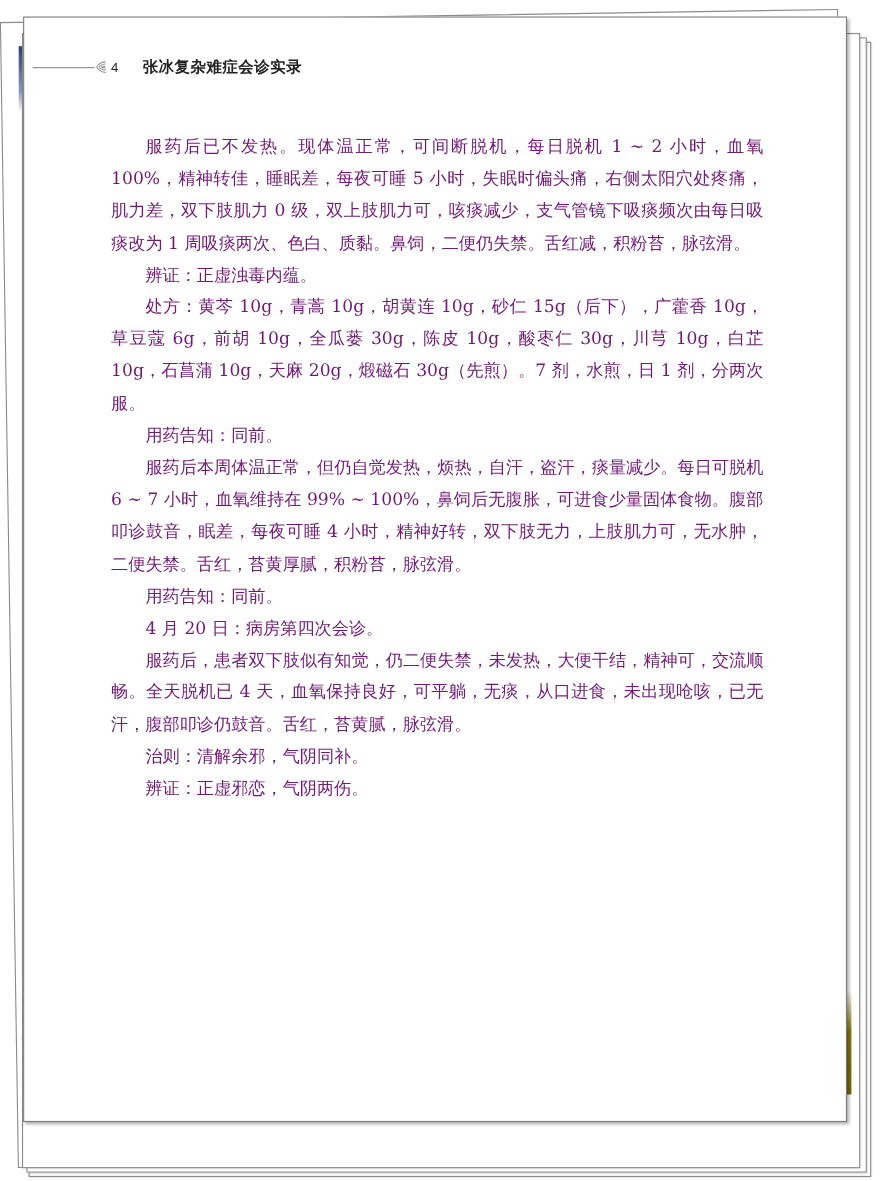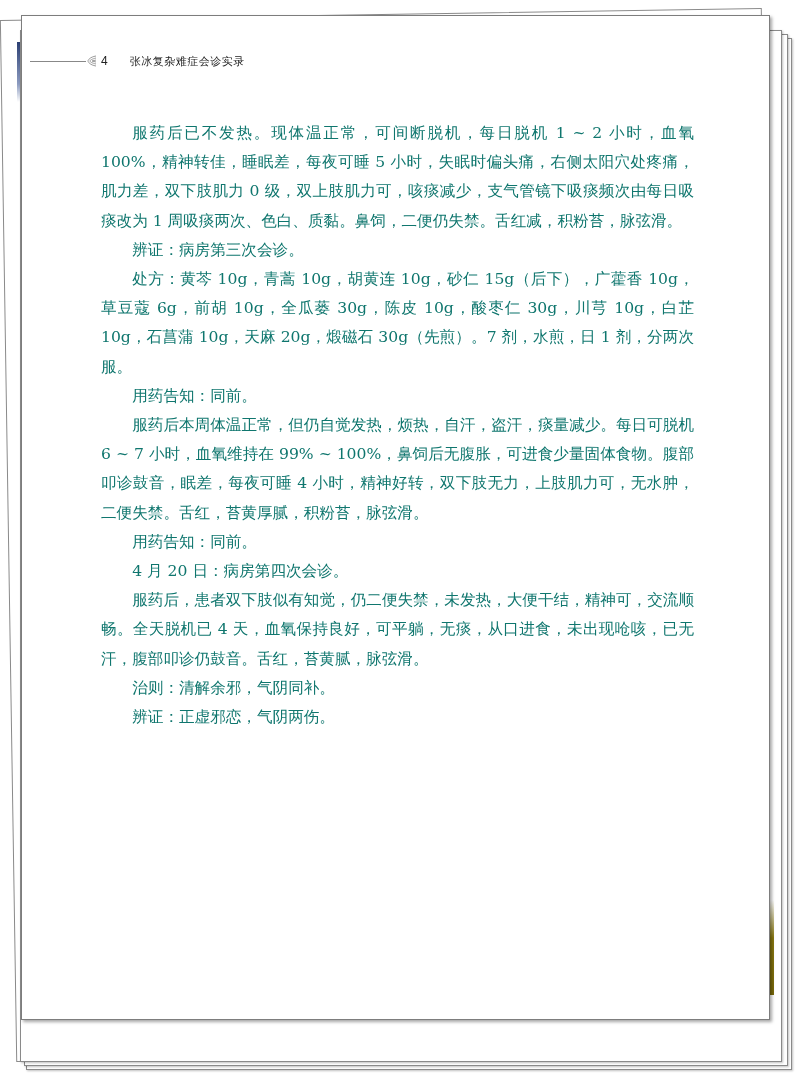--- a/index.html
+++ b/index.html
@@ -74,32 +74,32 @@
       margin-left: 1px;
       display: inline-block;
     }
     .page-number {
       margin-left: 4px;
       font-size: 12px;
       font-family: "Liberation Sans", sans-serif;
     }
     .book-title {
       margin-left: 22px;
-      font-weight: normal;
-      font-size: 11px;
+      font-weight: bold;
+      font-size: 14px;
       letter-spacing: 0.5px;
     }
     .body-text {
       position: absolute;
       left: 79px;
       top: 103px;
       width: 593px;
       font-size: 15.6px;
       line-height: 29.2px;
-      color: #0f766e;
+      color: #701a75;
       text-align: justify;
     }
     .para {
       margin: 0;
       text-indent: 2em;
     }
     .label {
       font-weight: normal;
     }
   </style>
@@ -122,21 +122,21 @@
         <path d="M9 3 C5 4 3 5 3 6 C3 7 5 8 9 9" fill="none" stroke="#999" stroke-width="1"></path>
         <path d="M9 5 L5 6 L9 7" fill="none" stroke="#999" stroke-width="1"></path>
       </svg>
     </span>
     <span class="page-number">4</span>
     <span class="book-title">张冰复杂难症会诊实录</span>
   </div>
 
   <div class="body-text">
     <p class="para"><span class="label"></span><span>服药后已不发热。现体温正常，可间断脱机，每日脱机 1 ~ 2 小时，血氧 100%，精神转佳，睡眠差，每夜可睡 5 小时，失眠时偏头痛，右侧太阳穴处疼痛，肌力差，双下肢肌力 0 级，双上肢肌力可，咳痰减少，支气管镜下吸痰频次由每日吸痰改为 1 周吸痰两次、色白、质黏。鼻饲，二便仍失禁。舌红减，积粉苔，脉弦滑。</span></p>
-    <p class="para"><span class="label">辨证：</span><span>病房第三次会诊。</span></p>
+    <p class="para"><span class="label">辨证：</span><span>正虚浊毒内蕴。</span></p>
     <p class="para"><span class="label">处方：</span><span>黄芩 10g，青蒿 10g，胡黄连 10g，砂仁 15g（后下），广藿香 10g，草豆蔻 6g，前胡 10g，全瓜蒌 30g，陈皮 10g，酸枣仁 30g，川芎 10g，白芷 10g，石菖蒲 10g，天麻 20g，煅磁石 30g（先煎）。7 剂，水煎，日 1 剂，分两次服。</span></p>
     <p class="para"><span class="label">用药告知：</span><span>同前。</span></p>
     <p class="para"><span class="label"></span><span>服药后本周体温正常，但仍自觉发热，烦热，自汗，盗汗，痰量减少。每日可脱机 6 ~ 7 小时，血氧维持在 99% ~ 100%，鼻饲后无腹胀，可进食少量固体食物。腹部叩诊鼓音，眠差，每夜可睡 4 小时，精神好转，双下肢无力，上肢肌力可，无水肿，二便失禁。舌红，苔黄厚腻，积粉苔，脉弦滑。</span></p>
     <p class="para"><span class="label">用药告知：</span><span>同前。</span></p>
     <p class="para"><span class="label"></span><span>4 月 20 日：病房第四次会诊。</span></p>
     <p class="para"><span class="label"></span><span>服药后，患者双下肢似有知觉，仍二便失禁，未发热，大便干结，精神可，交流顺畅。全天脱机已 4 天，血氧保持良好，可平躺，无痰，从口进食，未出现呛咳，已无汗，腹部叩诊仍鼓音。舌红，苔黄腻，脉弦滑。</span></p>
     <p class="para"><span class="label">治则：</span><span>清解余邪，气阴同补。</span></p>
     <p class="para"><span class="label">辨证：</span><span>正虚邪恋，气阴两伤。</span></p>
   </div>
 </div>

